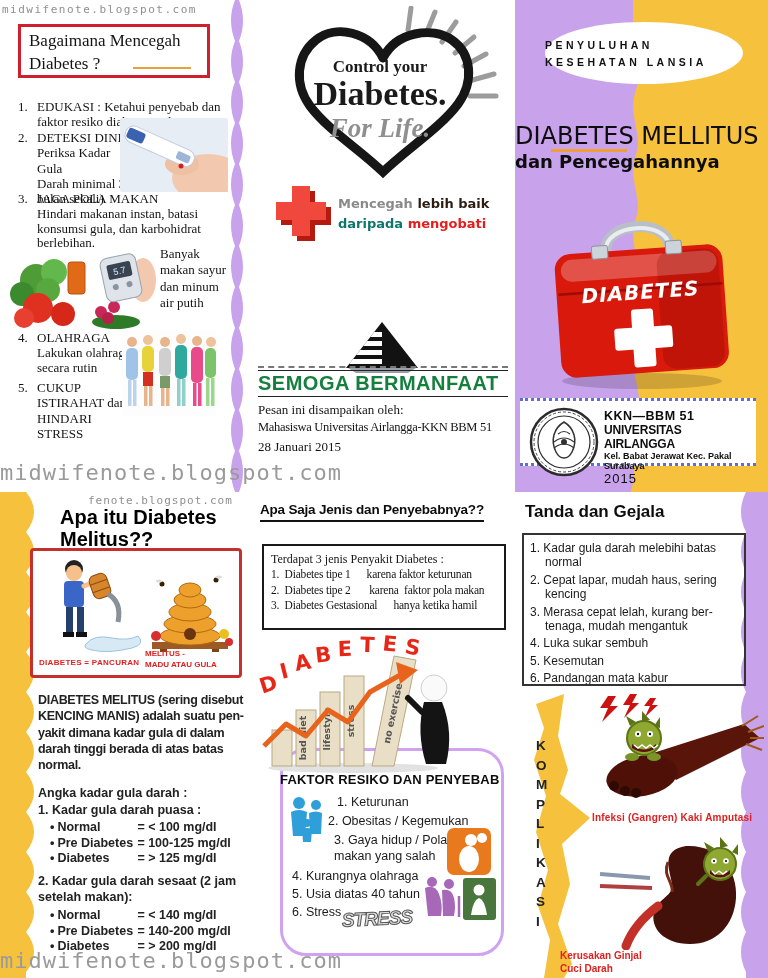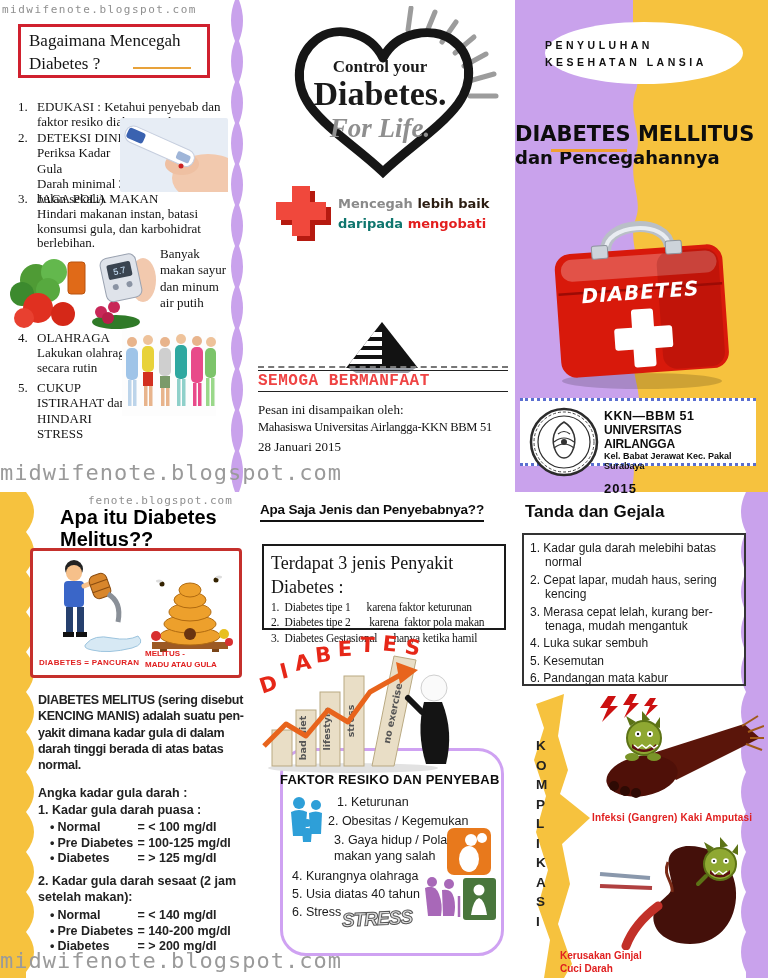--- a/index.html
+++ b/index.html
@@ -193,41 +193,41 @@
     <g clip-path="url(#tri)" fill="#ffffff">
       <rect x="4" y="12" width="36" height="5"></rect>
         <rect x="4" y="21" width="36" height="5"></rect>
       <rect x="4" y="30" width="36" height="5"></rect>
         <rect x="4" y="39" width="36" height="5"></rect>
     </g>
   </svg>
 
   <div class="abs" style="left:258px;top:366px;width:250px;border-top:2px dashed #777;padding-top:2px">
     <div class="ctr" style="border-top:1.5px solid #222;border-bottom:1.5px solid #222;padding:1px 0;
-         font-family:Liberation Mono, monospace;font-weight:bold;font-size:16px;letter-spacing:0.5px;color:#ef4444">SEMOGA BERMANFAAT</div>
+         font-family:Liberation Sans, sans-serif;font-weight:bold;font-size:20px;letter-spacing:0.5px;color:#15803d">SEMOGA BERMANFAAT</div>
   </div>
   <div class="abs serif ctr" style="left:258px;top:402px;width:250px;font-size:13px;line-height:1.3">
     <div>Pesan ini disampaikan oleh:</div>
     <div style="font-size:12.5px;letter-spacing:-0.3px">Mahasiswa Universitas Airlangga-KKN BBM 51</div>
     <div style="margin-top:4px">28 Januari 2015</div>
   </div>
 
   <svg class="abs" style="left:515px;top:0" width="253" height="492" viewBox="0 0 253 492" preserveAspectRatio="none">
     <rect width="253" height="492" fill="#c9a2ec"></rect>
     <path fill="#f6c23e" d="M118,0 L253,0 L253,492 L116,492 C124,462 112,440 122,414 C130,392 112,372 121,346 C128,326 112,306 121,282 C128,262 112,242 121,218 C128,198 112,178 121,154 C128,134 112,114 121,90 C128,70 112,50 118,26 Z"></path>
   </svg>
 
   <div class="abs ctr" style="left:545px;top:22px;width:198px;height:62px;background:#fff;border-radius:50%;
        display:flex;flex-direction:column;justify-content:center;gap:5px">
     <div style="font-size:10.5px;font-weight:bold;letter-spacing:3.5px;color:#111">PENYULUHAN</div>
     <div style="font-size:10.5px;font-weight:bold;letter-spacing:3.5px;color:#111">KESEHATAN LANSIA</div>
   </div>
 
   <div class="abs ctr" style="left:515px;top:122px;width:253px;font-family:'DejaVu Sans',sans-serif;color:#0d0d0d">
-    <div style="font-size:21px;font-weight:bold">DIABETES MELLITUS</div>
+    <div style="font-size:24px;font-weight:normal">DIABETES MELLITUS</div>
     <div class="abs" style="left:36px;top:27px;width:76px;height:2.5px;background:#f0a030"></div>
     <div style="font-size:18px;font-weight:bold;margin-top:1px">dan Pencegahannya</div>
   </div>
 
   <svg class="abs" style="left:540px;top:193px" width="205" height="200" viewBox="0 0 205 200">
     <ellipse cx="102" cy="188" rx="80" ry="8" fill="rgba(0,0,0,0.16)"></ellipse>
     <g transform="rotate(-4 102 120)">
       <path d="M70,56 C70,26 134,26 134,56" fill="none" stroke="#b9bfc7" stroke-width="11"></path>
       <path d="M70,56 C70,28 134,28 134,56" fill="none" stroke="#e9edf2" stroke-width="4"></path>
       <rect x="18" y="56" width="168" height="124" rx="16" fill="#d8190b"></rect>
@@ -250,21 +250,21 @@
       <circle cx="36" cy="36" r="26" fill="none" stroke="#2b2b2b" stroke-width="1.2"></circle>
       <path d="M36,16 C46,22 50,34 44,46 C40,54 32,54 28,46 C22,34 26,22 36,16 Z" fill="none" stroke="#333" stroke-width="1.5"></path>
       <path d="M26,36 q10,-8 20,0 M26,42 q10,-8 20,0 M30,28 q6,-5 12,0" fill="none" stroke="#333" stroke-width="1.2"></path>
       <circle cx="36" cy="36" r="3" fill="#333"></circle>
     </svg>
     <div class="abs ctr" style="left:84px;top:8px;width:148px;color:#0d0d0d">
       <div style="font-size:12.5px;font-weight:bold;letter-spacing:0.5px">KKN—BBM 51</div>
       <div style="font-size:12px;font-weight:bold;letter-spacing:-0.2px">UNIVERSITAS AIRLANGGA</div>
       <div style="font-size:9px;font-weight:bold">Kel. Babat Jerawat Kec. Pakal</div>
       <div style="font-size:9px;font-weight:bold">Surabaya</div>
-      <div style="font-size:13px;font-weight:bold;letter-spacing:1px;margin-top:10px">2015</div>
+      <div style="font-size:13px;font-weight:normal;letter-spacing:1px;margin-top:0">2015</div>
     </div>
   </div>
 
   <div class="abs wm ctr" style="left:0;top:460px;width:768px;font-size:22px;letter-spacing:1px;color:#9a9a9a;z-index:10">midwifenote.blogspot.com</div>
 
   <svg class="abs" style="left:0;top:492px" width="46" height="486" viewBox="0 0 46 486">
     <path fill="#f6c23e" d="M0,0 L26,0 q16,20 0,40 q16,20 0,40 q16,20 0,40 q16,20 0,40 q16,20 0,40 q16,20 0,40 q16,20 0,40 q16,20 0,40 q16,20 0,40 q16,20 0,40 q16,20 0,40 q16,20 0,40 L26,486 L0,486 Z"></path>
   </svg>
 
   <svg class="abs" style="left:734px;top:492px" width="34" height="486" viewBox="0 0 34 486">
@@ -355,21 +355,21 @@
       <span class="glabel">Diabetes</span>
       <span>= &gt; 200 mg/dl</span>
     </div>
   </div>
 
   <div class="abs ctr" style="left:260px;top:500px;width:248px">
     <span style="font-size:13.5px;font-weight:bold;letter-spacing:-0.2px;border-bottom:2px solid #111;padding-bottom:3px;color:#0d0d0d">Apa Saja Jenis dan Penyebabnya??</span>
   </div>
 
   <div class="abs serif" style="left:262px;top:544px;width:244px;height:86px;border:2px solid #1a1a1a;padding:5px 7px;line-height:1.35">
-    <div style="font-size:18px">Terdapat 3 jenis Penyakit Diabetes :</div>
+    <div style="font-size:12px">Terdapat 3 jenis Penyakit Diabetes :</div>
     <div class="pw" style="font-size:11.5px;letter-spacing:-0.2px">1.  Diabetes tipe 1      karena faktor keturunan</div>
     <div class="pw" style="font-size:11.5px;letter-spacing:-0.2px">2.  Diabetes tipe 2       karena  faktor pola makan</div>
     <div class="pw" style="font-size:11.5px;letter-spacing:-0.2px">3.  Diabetes Gestasional      hanya ketika hamil</div>
   </div>
 
   <svg class="abs" style="left:258px;top:634px;z-index:2" width="205" height="142" viewBox="0 0 205 142">
     <ellipse cx="95" cy="134" rx="85" ry="5" fill="#e2e2e2"></ellipse>
     <g fill="#e9dec6" stroke="#b9a982">
       <rect x="14" y="96" width="20" height="36"></rect>
       <rect x="38" y="76" width="20" height="56"></rect>

